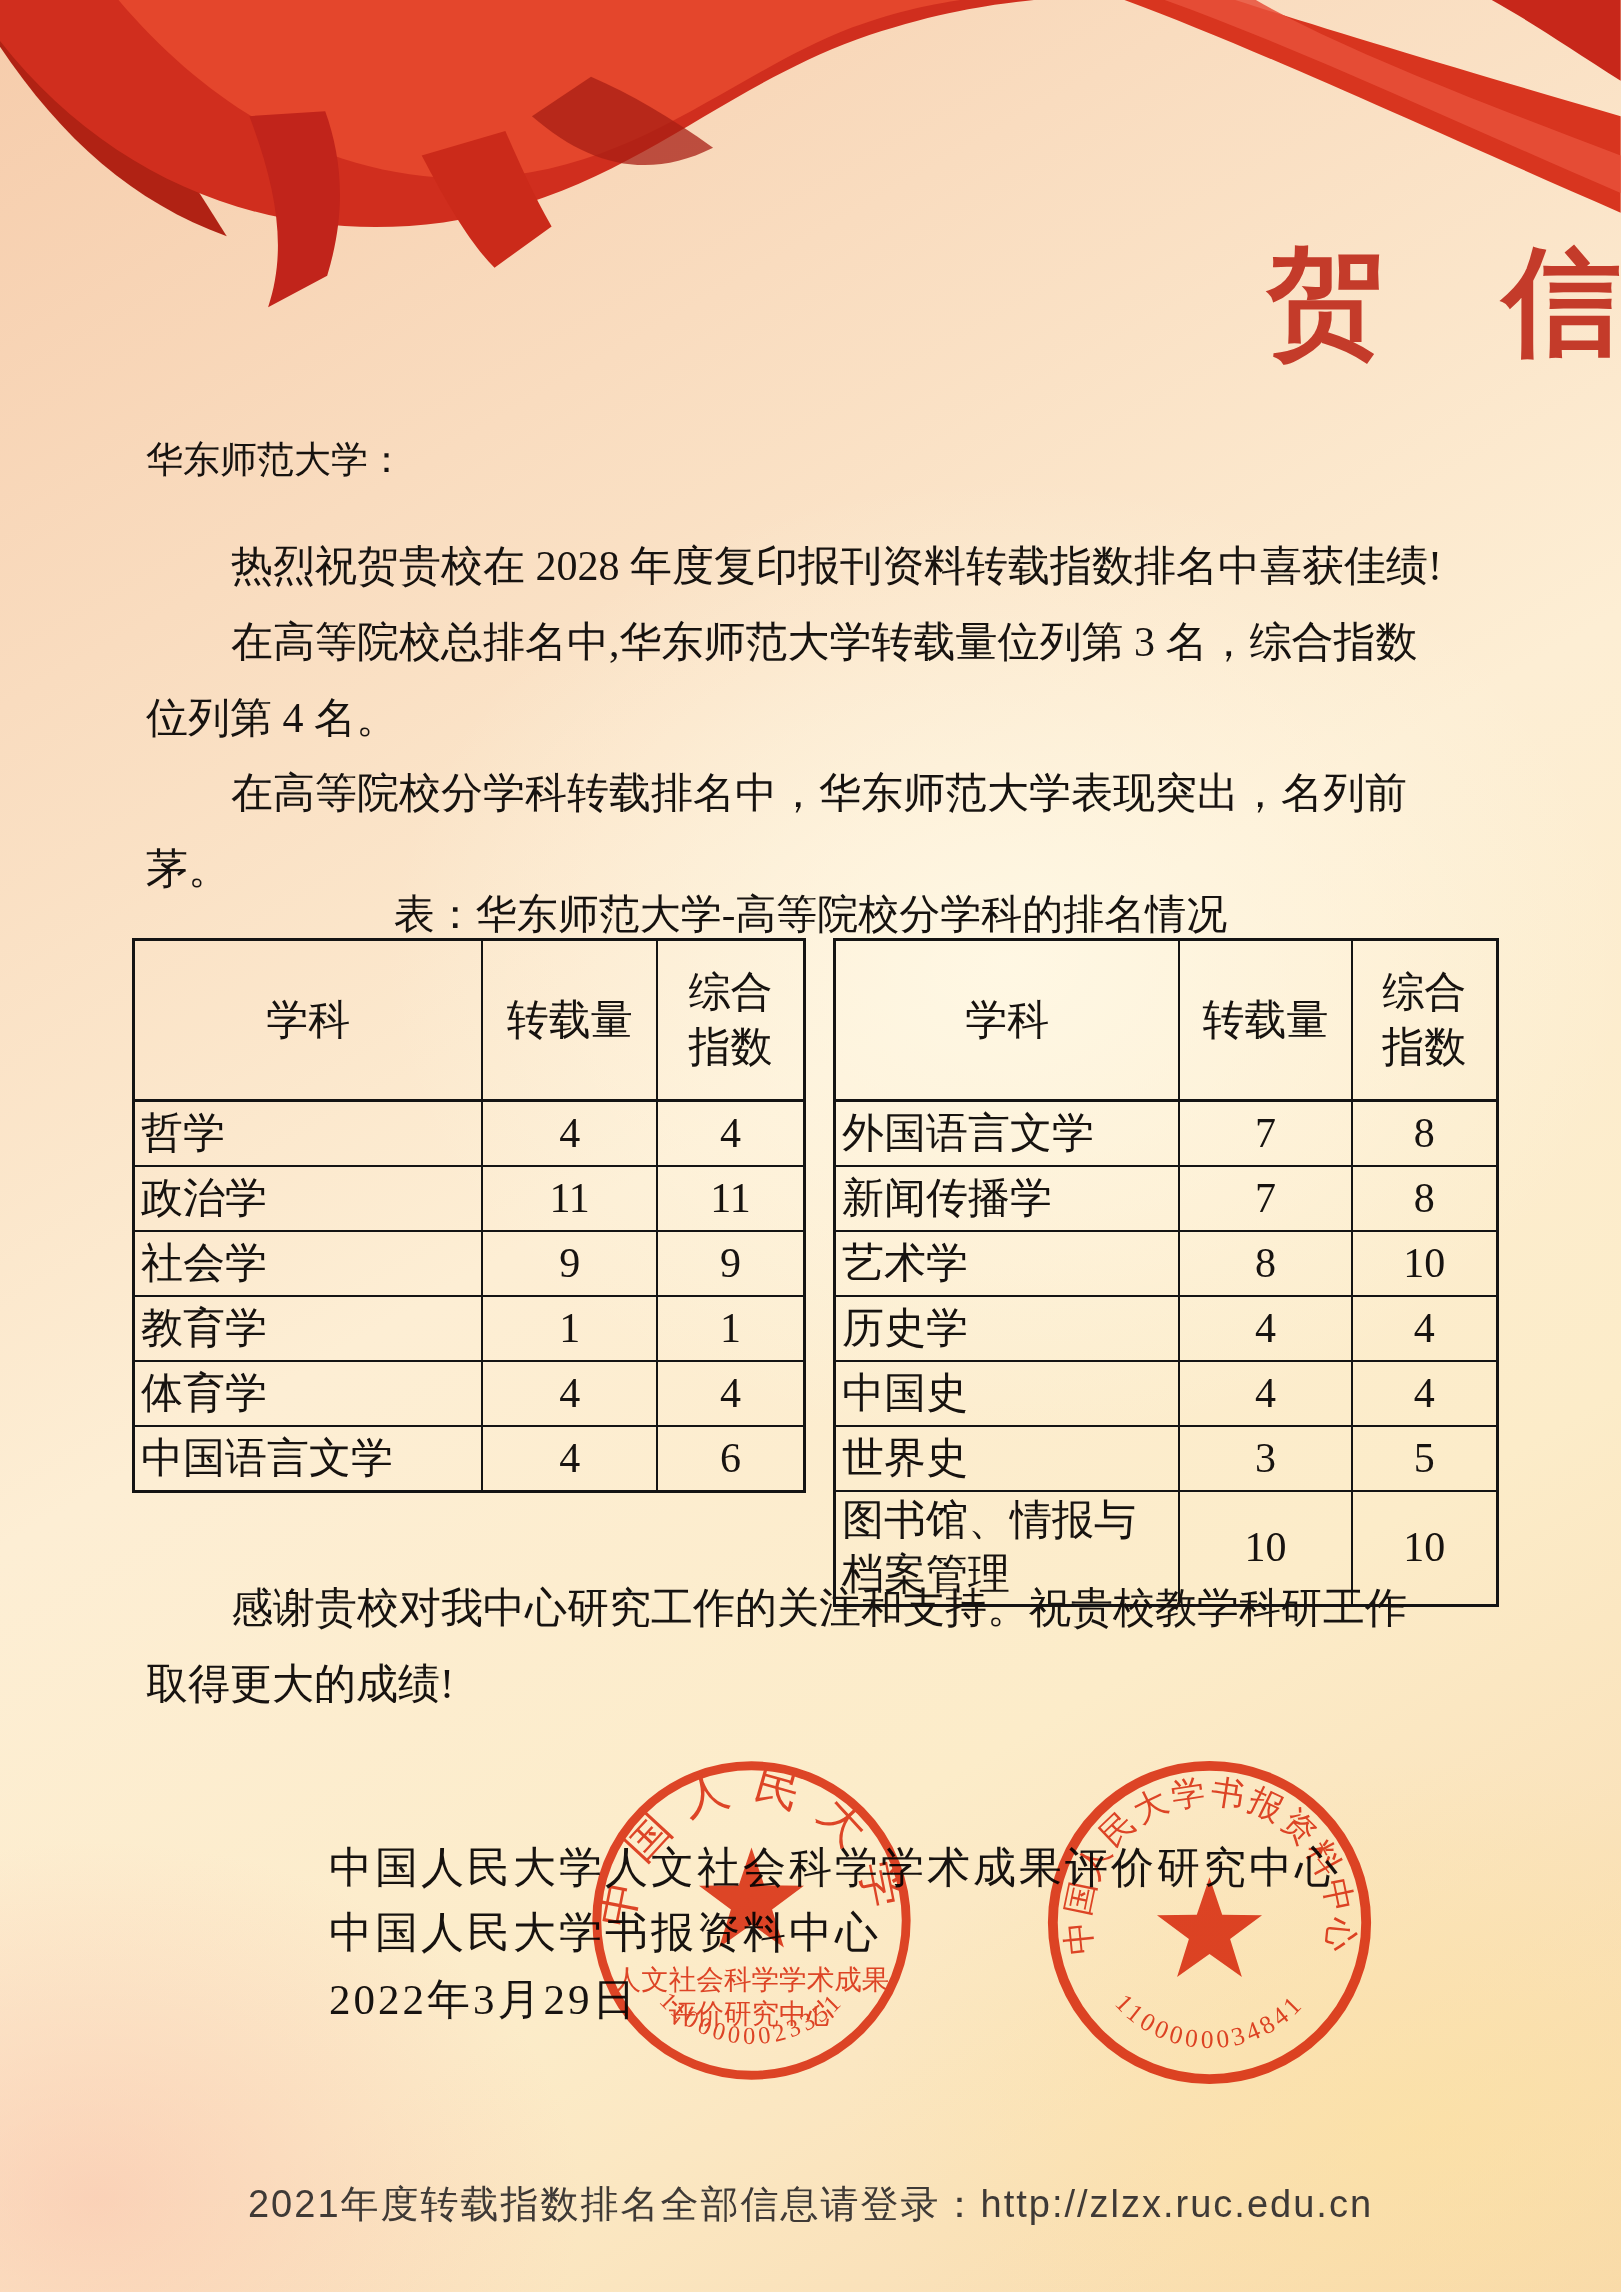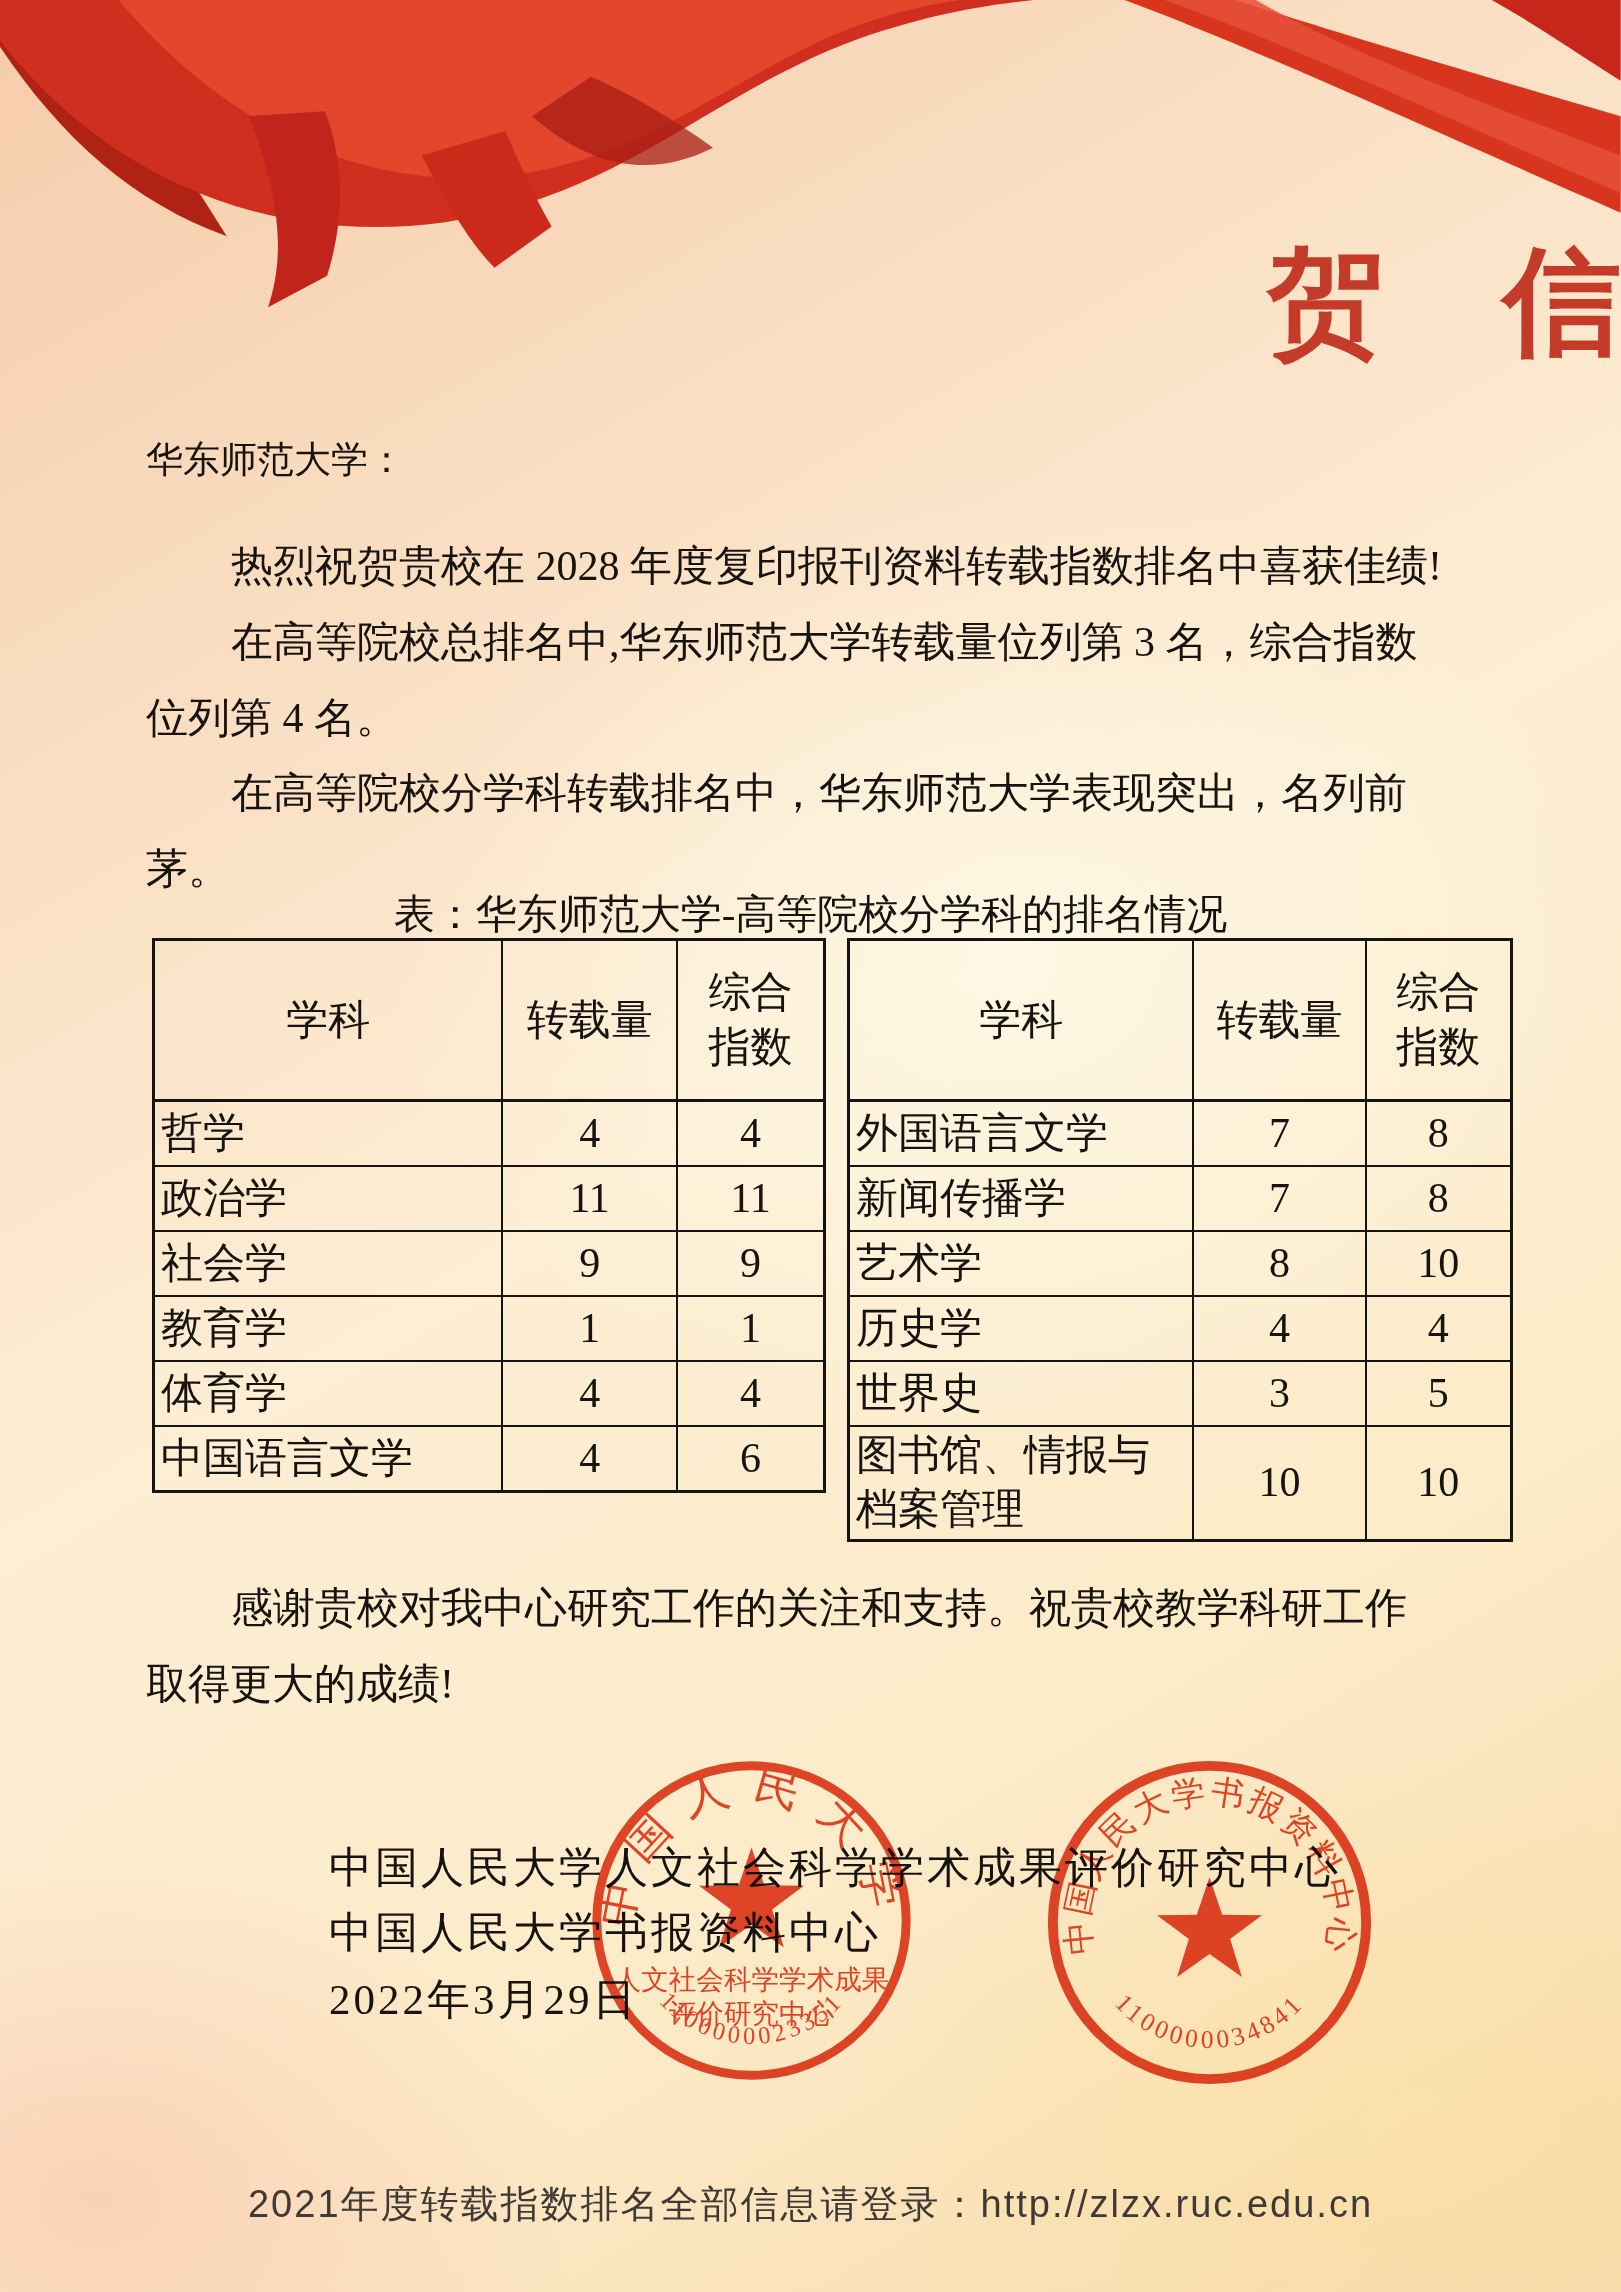--- a/index.html
+++ b/index.html
@@ -18,21 +18,21 @@
   }
   .ribbon{position:absolute;top:0;left:0;width:1621px;height:315px;}
   .title{
     position:absolute;top:244px;left:0;width:100%;
     text-align:right;font-size:118px;font-weight:700;line-height:1;
   }
   .addressee{position:absolute;top:438px;left:146px;font-size:37px;line-height:1.2;}
   .bline{position:absolute;left:146px;right:126px;font-size:42px;line-height:1.25;white-space:nowrap;}
   .indent{text-indent:85px;}
   .caption{position:absolute;top:887px;left:0;width:100%;text-align:center;font-size:41px;}
-  .tables{position:absolute;top:938px;left:132px;width:1401px;display:flex;gap:21px;align-items:flex-start;justify-content:center;}
+  .tables{position:absolute;top:938px;left:132px;width:1401px;display:flex;gap:27px;align-items:flex-start;}
   table.rank{border-collapse:collapse;table-layout:fixed;background:transparent;}
   table.rank{border:3.9px solid #141414;}
   .t-left{width:674px;} .t-right{width:666px;}
   table.rank th,table.rank td{border:2.5px solid #141414;font-weight:400;}
   table.rank thead th{height:156px;text-align:center;font-size:42px;white-space:pre-line;line-height:1.3;border-bottom:3.4px solid #141414;}
   table.rank td{height:59px;font-size:42px;line-height:1.28;padding:2px 5.9px;}
   td.c-subj{text-align:left;padding-left:15.8px;}
   td.c-num{text-align:center;}
   .sig{position:absolute;left:329px;width:1292px;text-align:left;font-size:43px;line-height:1.2;letter-spacing:3px;white-space:nowrap;}
   .footer{
@@ -153,20 +153,25 @@
             <td class="c-subj">艺术学</td>
             <td class="c-num">8</td>
             <td class="c-num">10</td>
           </tr>
           <tr>
             <td class="c-subj">历史学</td>
             <td class="c-num">4</td>
             <td class="c-num">4</td>
           </tr>
           <tr>
+            <td class="c-subj">中国史</td>
+            <td class="c-num">4</td>
+            <td class="c-num">4</td>
+          </tr>
+          <tr>
             <td class="c-subj">世界史</td>
             <td class="c-num">3</td>
             <td class="c-num">5</td>
           </tr>
           <tr>
             <td class="c-subj">图书馆、情报与档案管理</td>
             <td class="c-num">10</td>
             <td class="c-num">10</td>
           </tr>
         </tbody>

